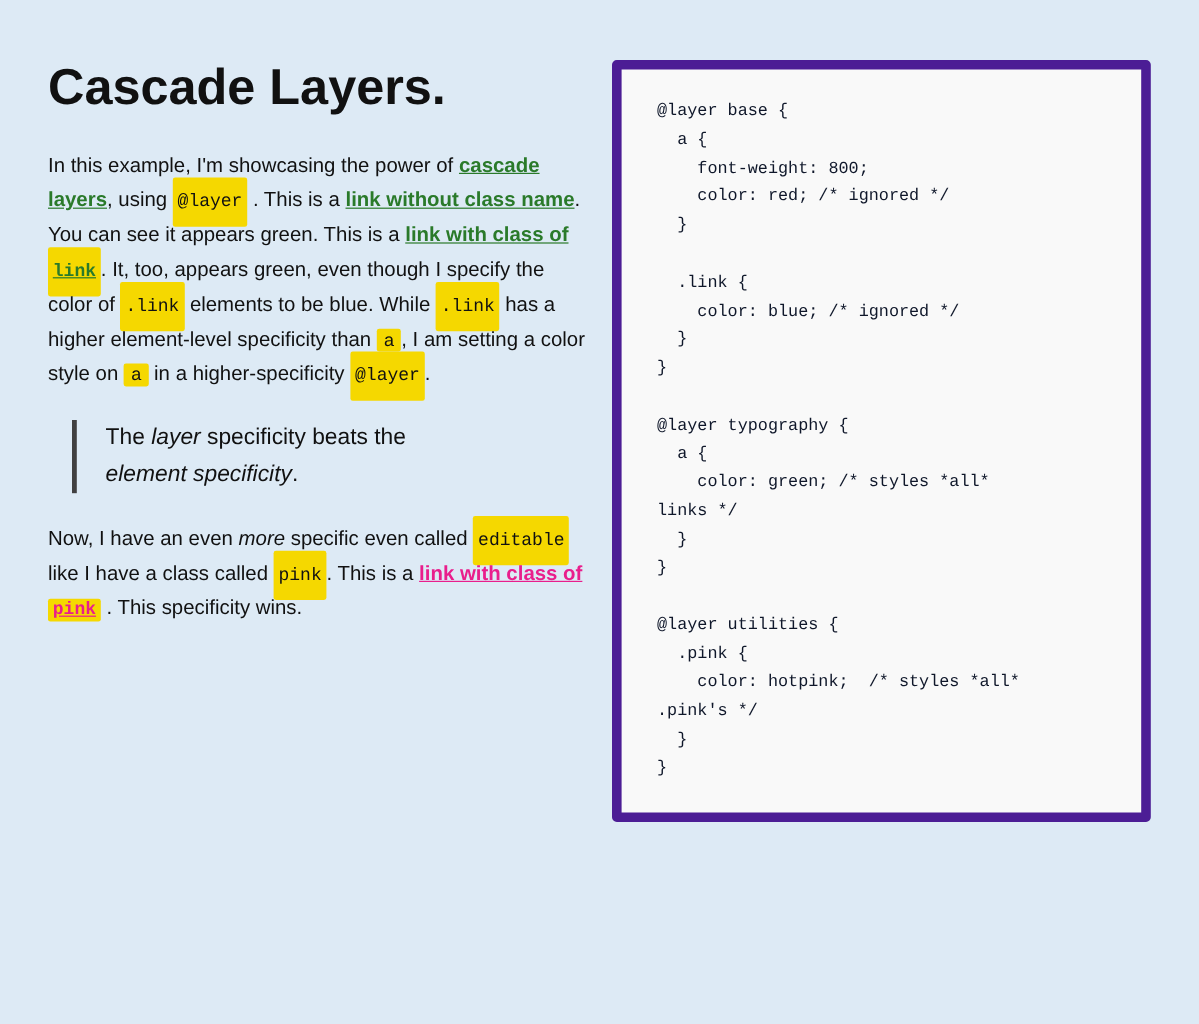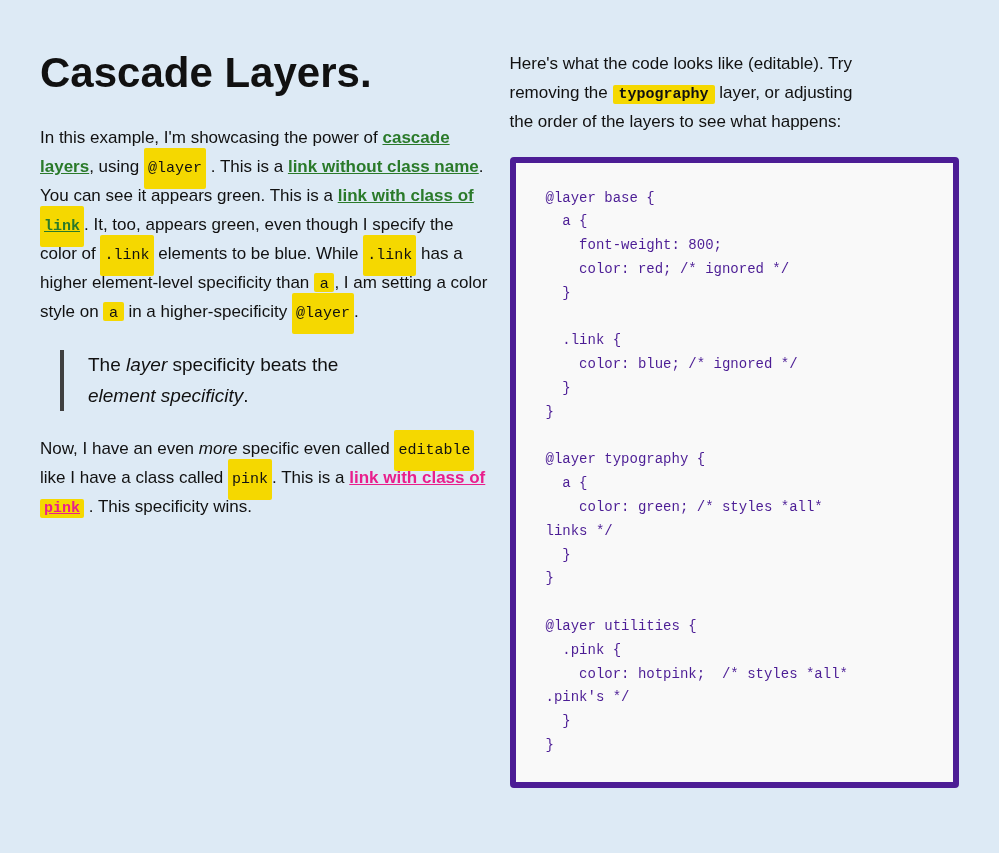--- a/index.html
+++ b/index.html
@@ -115,28 +115,28 @@
     .highlight-typography {
       background-color: #f5d800;
       padding: 1px 6px;
       border-radius: 2px;
       font-family: 'Courier New', Courier, monospace;
       font-size: 15px;
       font-weight: bold;
     }
 
     .code-editor {
-      border: 6px solid #4c1d95;
+      border: 8px solid #4c1d95;
       background-color: #f9f9f9;
       border-radius: 4px;
       padding: 24px 30px;
       font-family: 'Courier New', Courier, monospace;
       font-size: 14px;
       line-height: 1.7;
-      color: #4c1d95;
+      color: #0f172a;
       white-space: pre;
     }
   </style>
 </head>
 <body>
 
 <div class="layout">
   <div class="left-col">
     <h1>Cascade Layers.</h1>
 
@@ -170,25 +170,20 @@
       <span>specific even called</span>
       <span class="highlight-yellow">editable</span>
       <span>like I have a class called</span>
       <span class="highlight-yellow">pink</span><span>. This is a</span>
       <a class="pink-link" href="#"><span>link with class of</span> <span class="highlight-pink">pink</span></a>
       <span>. This specificity wins.</span>
     </p>
   </div>
 
   <div class="right-col">
-    <p class="right-intro">
-      <span>Here's what the code looks like (editable). Try</span><br>
-      <span>removing the</span> <span class="highlight-typography">typography</span> <span>layer, or adjusting</span><br>
-      <span>the order of the layers to see what happens:</span>
-    </p>
 
     <div class="code-editor" contenteditable="true" style=""><span>@layer base {
   a {
     font-weight: 800;
     color: red; /* ignored */
   }
 
   .link {
     color: blue; /* ignored */
   }

